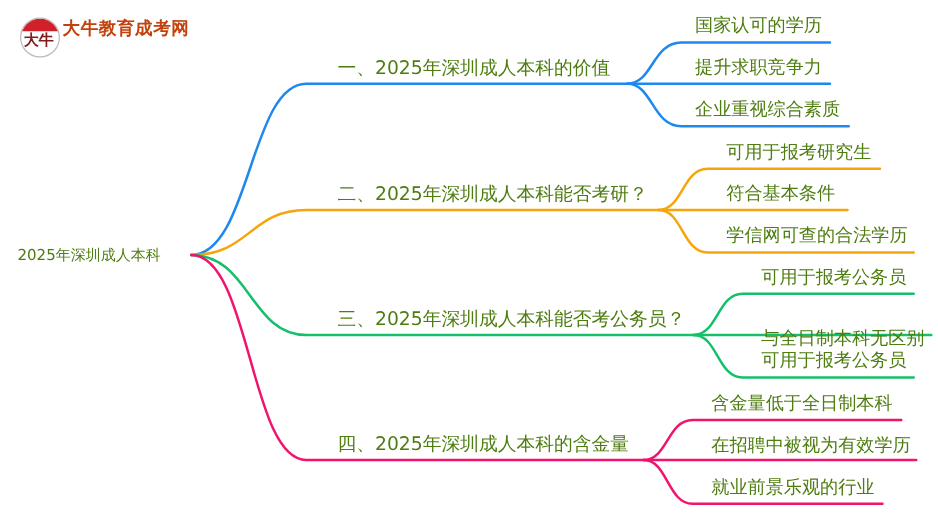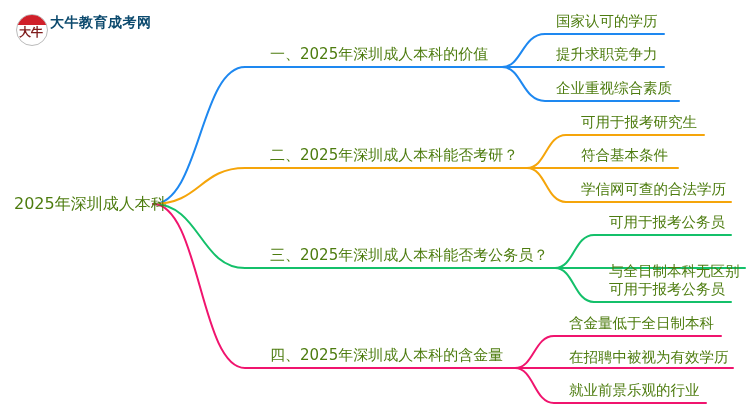--- a/index.html
+++ b/index.html
@@ -1,28 +1,28 @@
 <!DOCTYPE html>
 <html><head>
 <meta charset="utf-8">
 <style>
   html, body { margin: 0; padding: 0; background: #ffffff; }
   body { width: 750px; height: 410px; position: relative; overflow: hidden;
          font-family: "DejaVu Sans", "Liberation Sans", sans-serif; color: #222; }
   #canvas { position: absolute; left: 0; top: 0; width: 750px; height: 410px; }
   .lbl { position: absolute; white-space: nowrap; font-size: 15px; line-height: 18px; color: #4d7c0f; }
-  .root { font-size: 16px; }
+  .root { font-size: 12px; }
   .branch { font-size: 15px; }
   .leaf { font-size: 14.5px; }
   .logo { position: absolute; left: 16px; top: 12px; width: 150px; height: 42px; }
   .logo-badge { position: absolute; left: 0; top: 2px; width: 30px; height: 30px; border-radius: 50%;
                 border: 1px solid #bbb; background: #fff; overflow: hidden; }
   .logo-badge .cap { position: absolute; left: 0; top: 0; width: 30px; height: 10px; background: #d0202a; }
   .logo-badge .chars { position: absolute; left: 2px; top: 9px; font-size: 12px; font-weight: bold; color: #7f1d1d; font-family: "DejaVu Serif", serif; }
-  .logo-name { position: absolute; left: 34px; top: 2px; font-size: 14px; font-weight: bold; color: #0c4a6e; letter-spacing: 0.5px; }
+  .logo-name { position: absolute; left: 34px; top: 2px; font-size: 14px; font-weight: bold; color: #c2410c; letter-spacing: 0.5px; }
   .logo-url { position: absolute; left: 34px; top: 21px; font-size: 11px; color: #2d8a3e; }
 </style>
 </head>
 <body>
 
 <svg id="canvas" viewBox="0 0 750 410" xmlns="http://www.w3.org/2000/svg" fill="none" stroke-width="2" stroke-linecap="round">
 
   <g stroke="#1e88f0">
     <path d="M153 204 C 200 204, 200 67, 245 67 L 502 67"></path>
     <path d="M502 67 C 522 67, 522 34, 545 34 L 664 34"></path>

